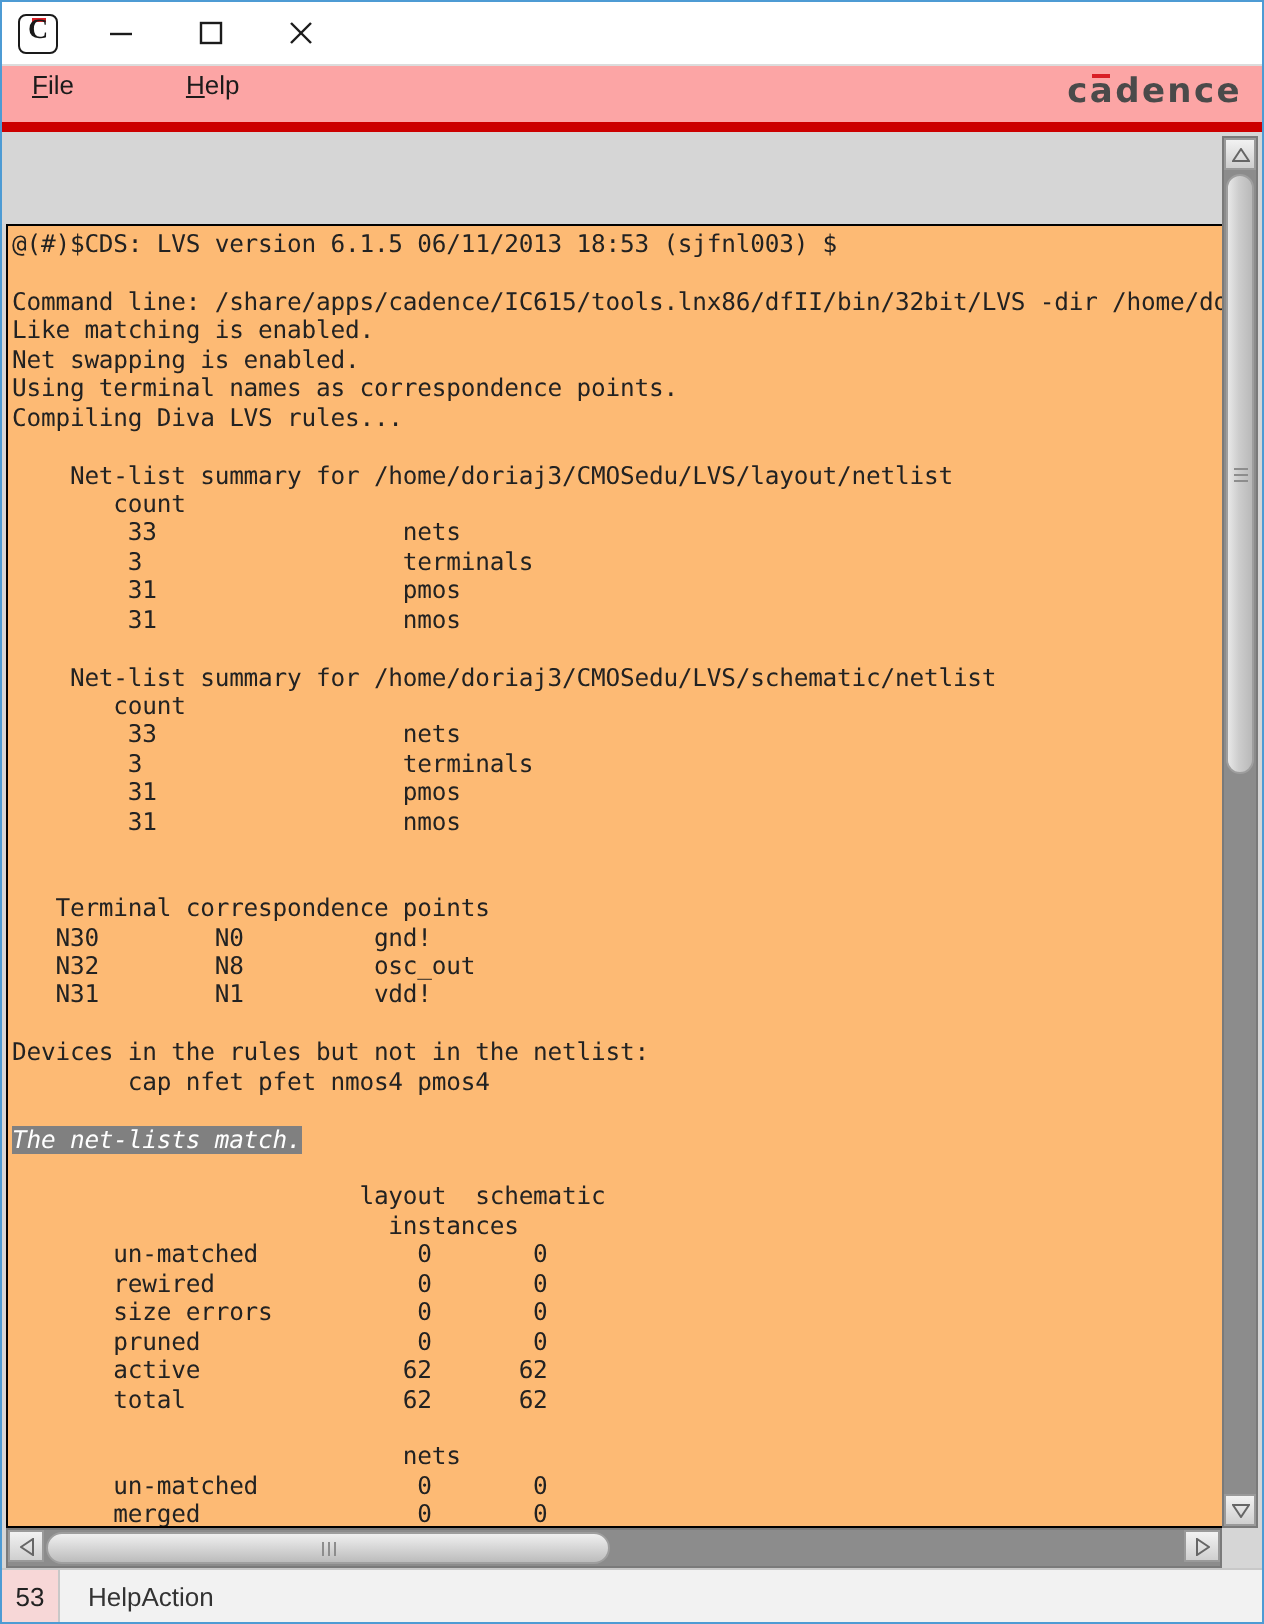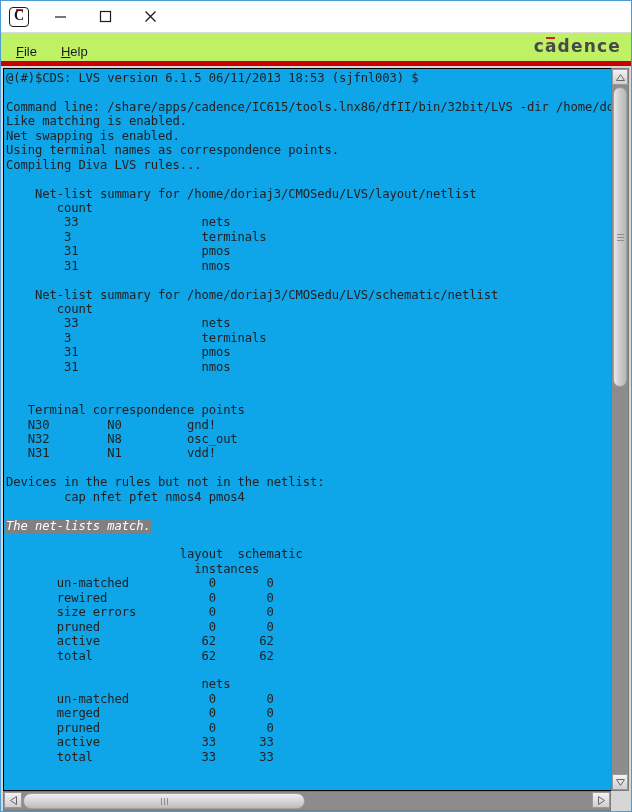--- a/index.html
+++ b/index.html
@@ -84,24 +84,25 @@
     align-items: center;
     justify-content: center;
     color: #1b1b1b;
   }
   .win-btn svg { display: block; }
 
   
   .menubar {
     flex: 0 0 28px;
     height: 28px;
-    background: #bef264;
-    display: flex;
-    align-items: flex-end;
-    position: relative;
+    background: #fca5a5;
+    display: flex;
+    align-items: flex-start;
+    position: relative;
+    gap: 32px;
   }
   .menu-item {
     font-size: 13px;
     color: #1b1b1b;
     padding: 2px 9px;
     margin-left: 6px;
     white-space: nowrap;
   }
   .menu-item .mnemonic {
     text-decoration: underline;
@@ -144,26 +145,27 @@
     padding: 2px 2px 0 2px;
     box-sizing: border-box;
   }
   .text-row {
     flex: 1 1 auto;
     display: flex;
     min-height: 0;
   }
   .text-area {
     flex: 1 1 auto;
-    background: #0ea5e9;
+    background: #fdba74;
     border: 1px solid #000000;
     border-right: none;
     overflow: hidden;
     position: relative;
     min-width: 0;
+    margin-top: 44px;
   }
   .text-inner {
     font-family: "DejaVu Sans Mono", monospace;
     font-size: 12.2px;
     line-height: 14.45px;
     color: #222222;
     white-space: pre;
     padding: 2px 0 0 2px;
     letter-spacing: -0.1px;
   }
@@ -374,14 +376,18 @@
         <div class="sb-arrow" style="flex:0 0 18px;width:18px;">
           <svg width="7" height="9" viewBox="0 0 7 9">
               <polygon points="6.5,4.5 0.5,0.5 0.5,8.5" fill="none" stroke="#666" stroke-width="1"></polygon>
             </svg>
         </div>
       </div>
       <div class="hs-corner"></div>
     </div>
   </div>
 
+  <div class="statusbar">
+    <div class="status-count">53</div>
+    <div class="status-text">HelpAction</div>
+  </div>
 
 </div>
 
 </body></html>

